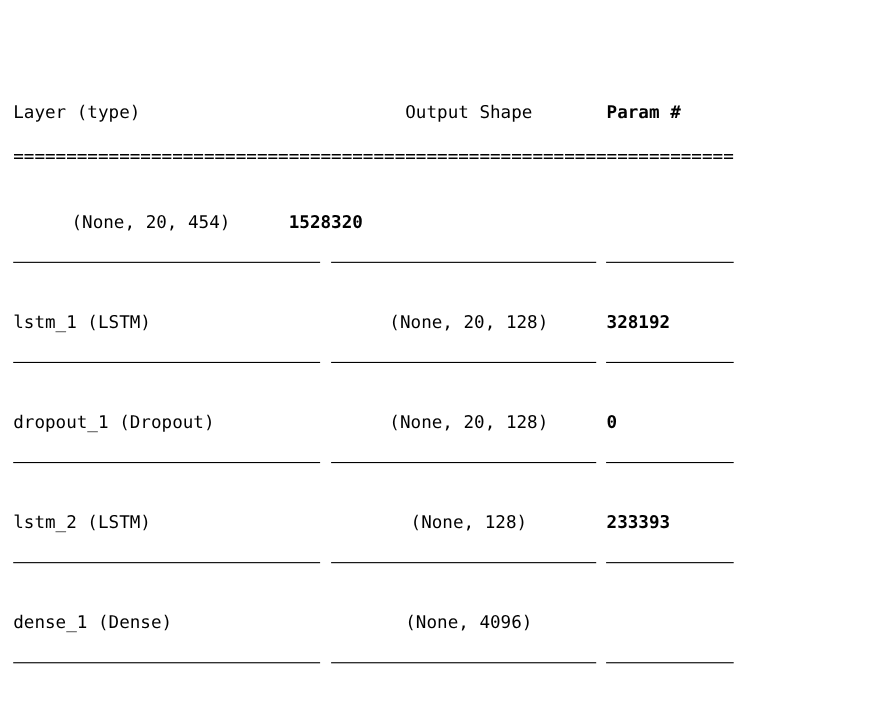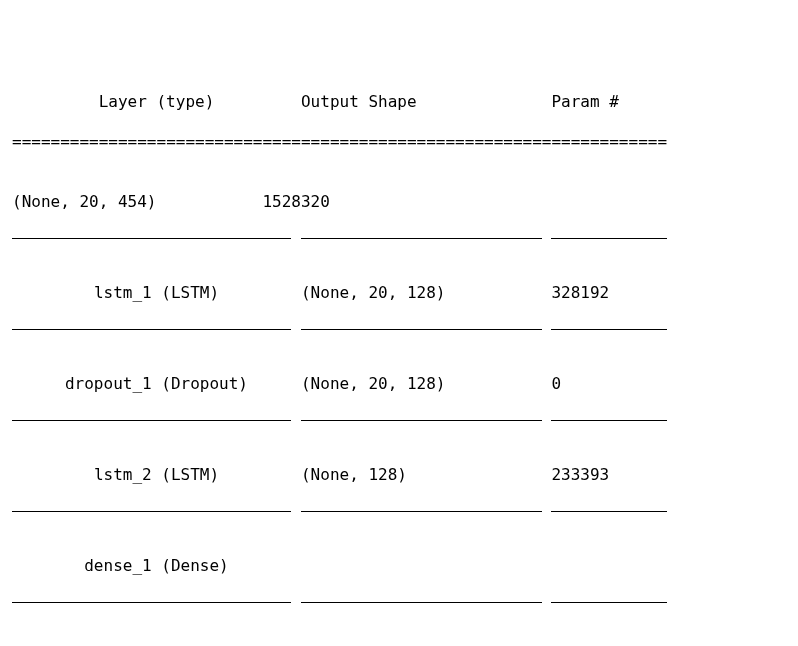--- a/index.html
+++ b/index.html
@@ -8,23 +8,23 @@
       background: #ffffff;
       font-family: "DejaVu Sans Mono", "Menlo", "Consolas", monospace;
       font-size: 16px;
       line-height: 1.25;
       color: #000000;
       white-space: pre;
     }
     .row {
       display: flex;
     }
-    .col1 { width: 30ch; text-align: center; }
-    .col2 { width: 26ch; }
-    .col3 { width: 12ch; }
+    .col1 { width: 30ch; }
+    .col2 { width: 26ch; text-align: center; }
+    .col3 { width: 12ch; font-weight: bold; }
     .thin-rule {
       display: flex;
       margin-top: 6px;
       margin-bottom: 4px;
     }
     .thin-rule span {
       border-top: 1px solid #000;
       height: 0;
     }
     .thin-rule .c1 { width: 29ch; margin-right: 1ch; }
@@ -68,20 +68,21 @@
 
 <div class="row">
   <span class="col1">lstm_2 (LSTM)</span>
   <span class="col2">(None, 128)</span>
   <span class="col3">233393</span>
 </div>
 <div class="thin-rule"><span class="c1"></span><span class="c2"></span><span class="c3"></span></div>
 
 <div class="row">
   <span class="col1">dense_1 (Dense)</span>
+  <span class="col2">(None, 4096)</span>
 </div>
 <div class="thin-rule"><span class="c1"></span><span class="c2"></span><span class="c3"></span></div>
 
 
 
 
 
 
 
 

